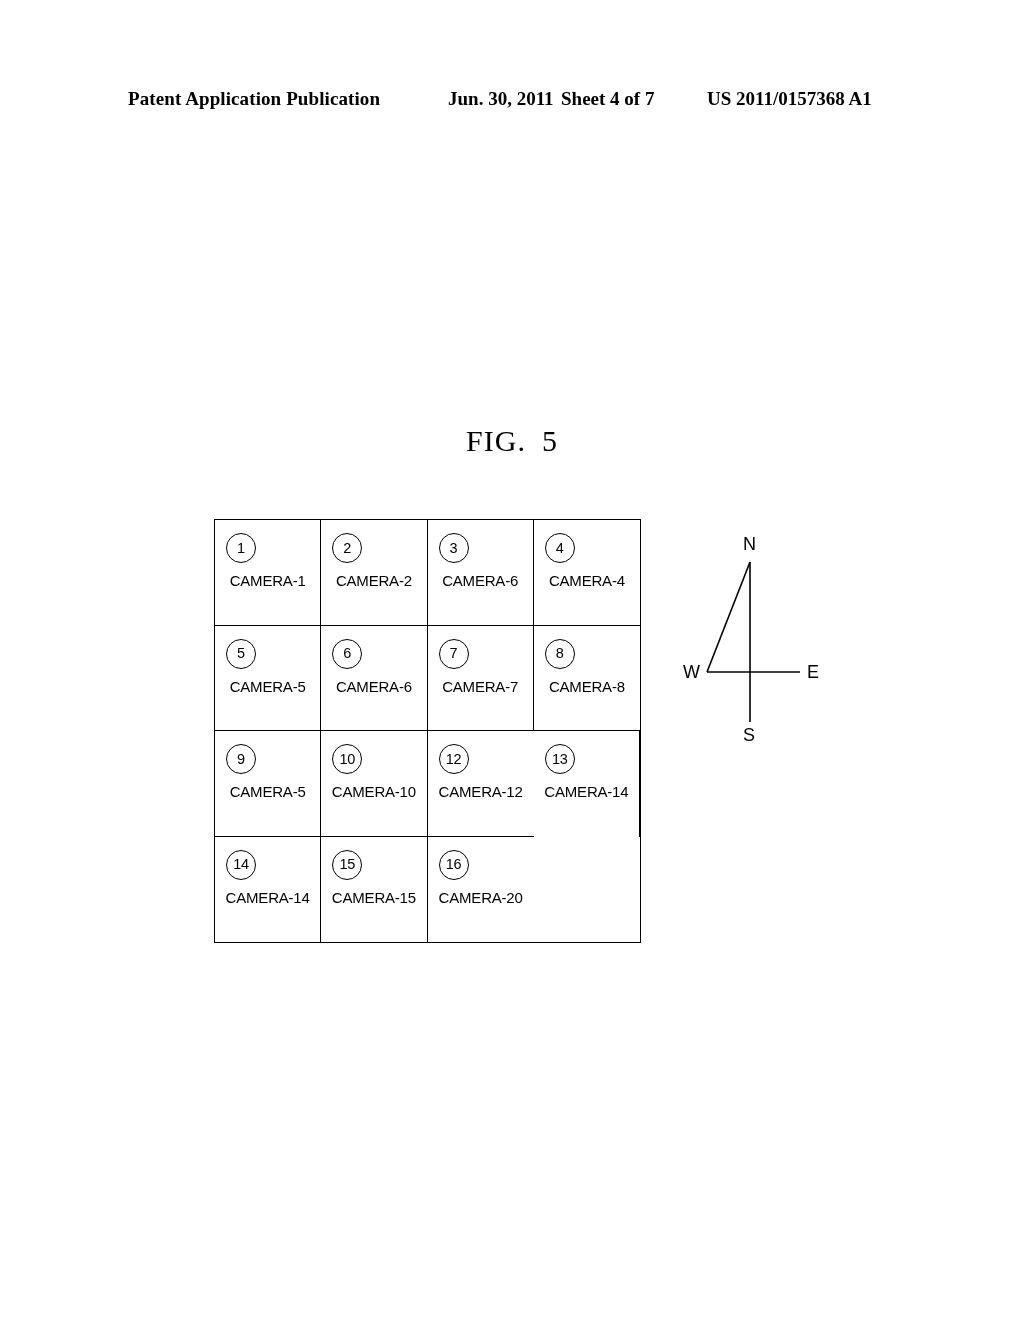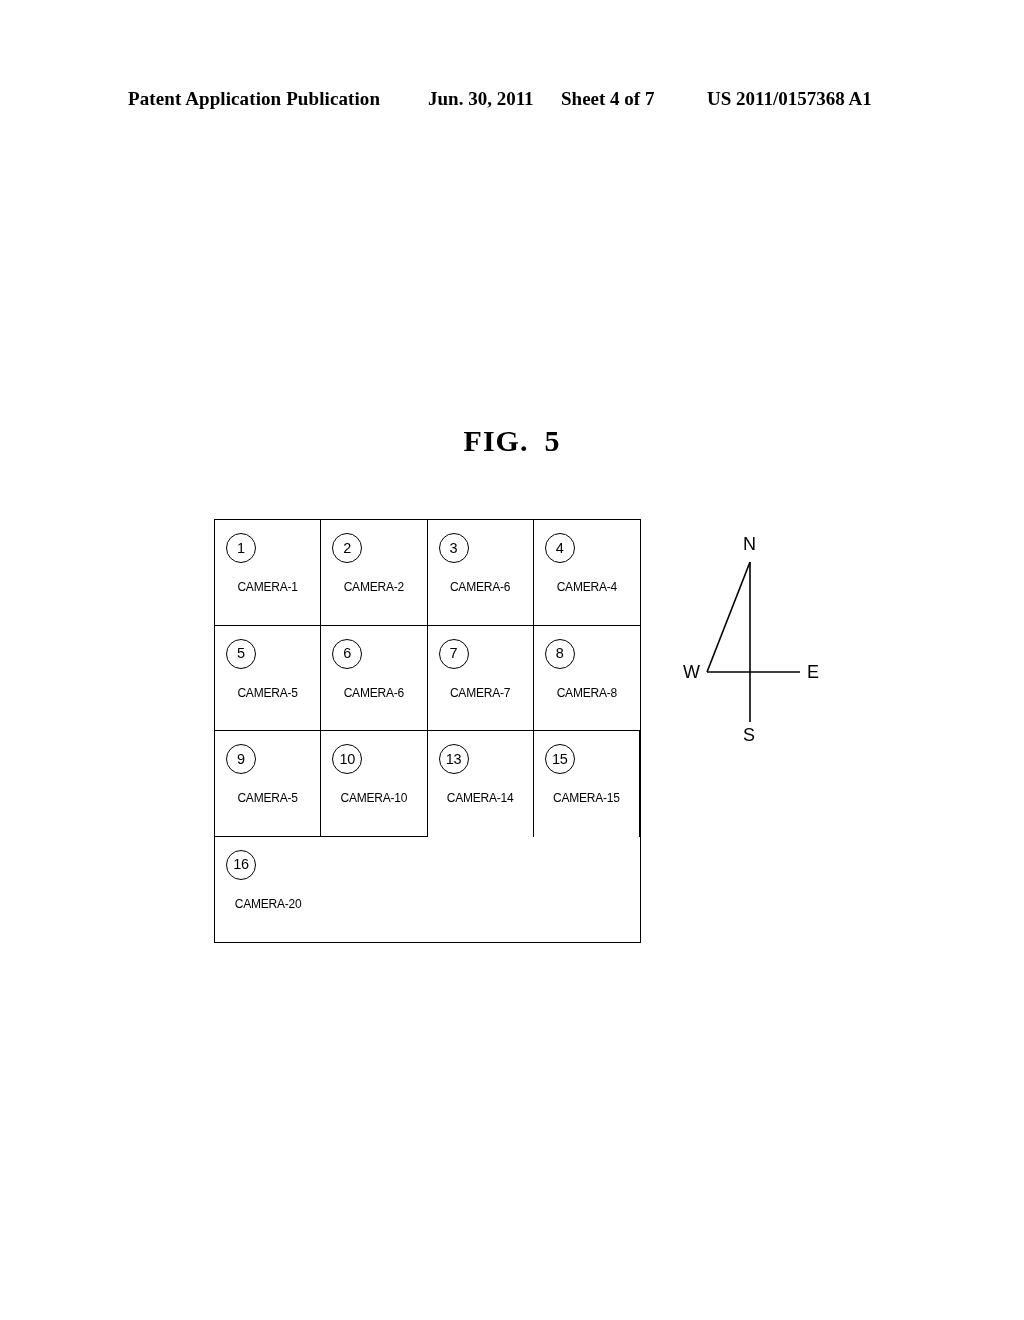--- a/index.html
+++ b/index.html
@@ -30,21 +30,21 @@
     white-space: nowrap;
   }
   .hdr-pub {
     position: absolute;
     left: 128px;
     top: 0;
     letter-spacing: 0.1px;
   }
   .hdr-date {
     position: absolute;
-    left: 428px;
+    left: 448px;
     top: 0;
   }
   .hdr-sheet {
     position: absolute;
     left: 561px;
     top: 0;
   }
   .hdr-patno {
     position: absolute;
     left: 707px;
@@ -52,21 +52,21 @@
   }
 
   
   .fig-title {
     position: absolute;
     left: 0;
     top: 424px;
     width: 1024px;
     text-align: center;
     font-family: "Liberation Serif", serif;
-    font-weight: bold;
+    font-weight: normal;
     font-size: 30px;
     letter-spacing: 1px;
   }
   .fig-title .fig-gap {
     display: inline-block;
     width: 16px;
   }
 
   
   .camera-grid {
@@ -105,23 +105,23 @@
     justify-content: center;
     font-size: 14.5px;
     line-height: 1;
     font-family: "Liberation Sans", sans-serif;
     letter-spacing: -0.3px;
   }
   .cell-label {
     position: absolute;
     left: 0;
     right: 0;
-    top: 60px;
+    top: 52px;
     text-align: center;
-    font-size: 12px;
+    font-size: 15px;
     font-family: "Liberation Sans", sans-serif;
     letter-spacing: -0.2px;
     white-space: nowrap;
   }
 
   
   .compass {
     position: absolute;
     left: 665px;
     top: 525px;
@@ -190,22 +190,30 @@
       <span class="cell-label">CAMERA-8</span>
     </div>
     <div class="grid-cell">
       <span class="cell-number">9</span>
       <span class="cell-label">CAMERA-5</span>
     </div>
     <div class="grid-cell">
       <span class="cell-number">10</span>
       <span class="cell-label">CAMERA-10</span>
     </div>
+    <div class="grid-cell col-last">
+      <span class="cell-number">12</span>
+      <span class="cell-label">CAMERA-12</span>
+    </div>
     <div class="grid-cell row-last">
       <span class="cell-number">13</span>
+      <span class="cell-label">CAMERA-14</span>
+    </div>
+    <div class="grid-cell row-last">
+      <span class="cell-number">14</span>
       <span class="cell-label">CAMERA-14</span>
     </div>
     <div class="grid-cell row-last">
       <span class="cell-number">15</span>
       <span class="cell-label">CAMERA-15</span>
     </div>
     <div class="grid-cell col-last row-last">
       <span class="cell-number">16</span>
       <span class="cell-label">CAMERA-20</span>
     </div>

